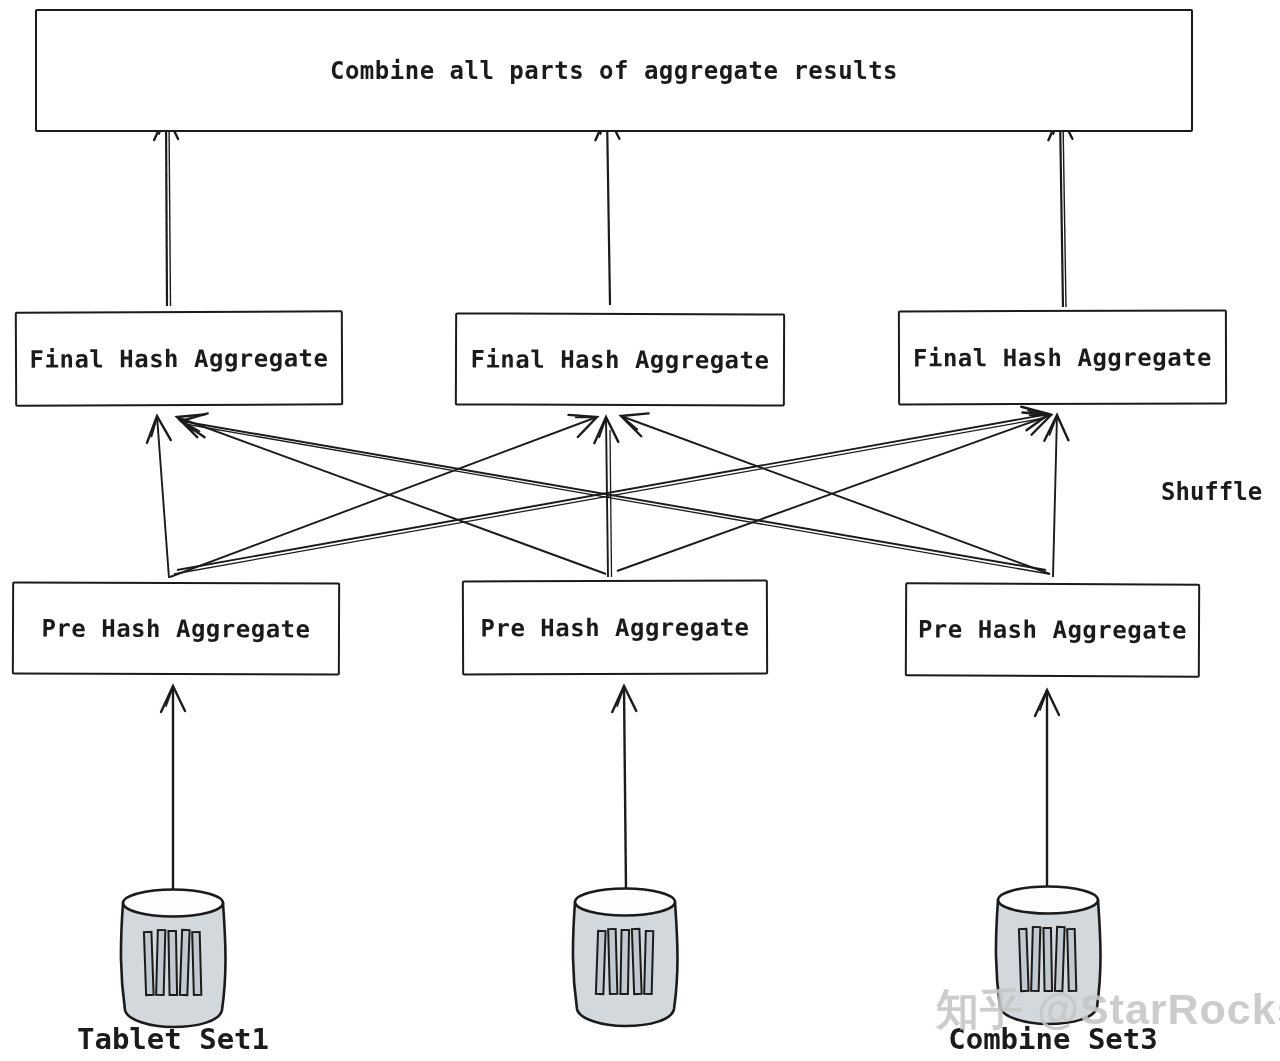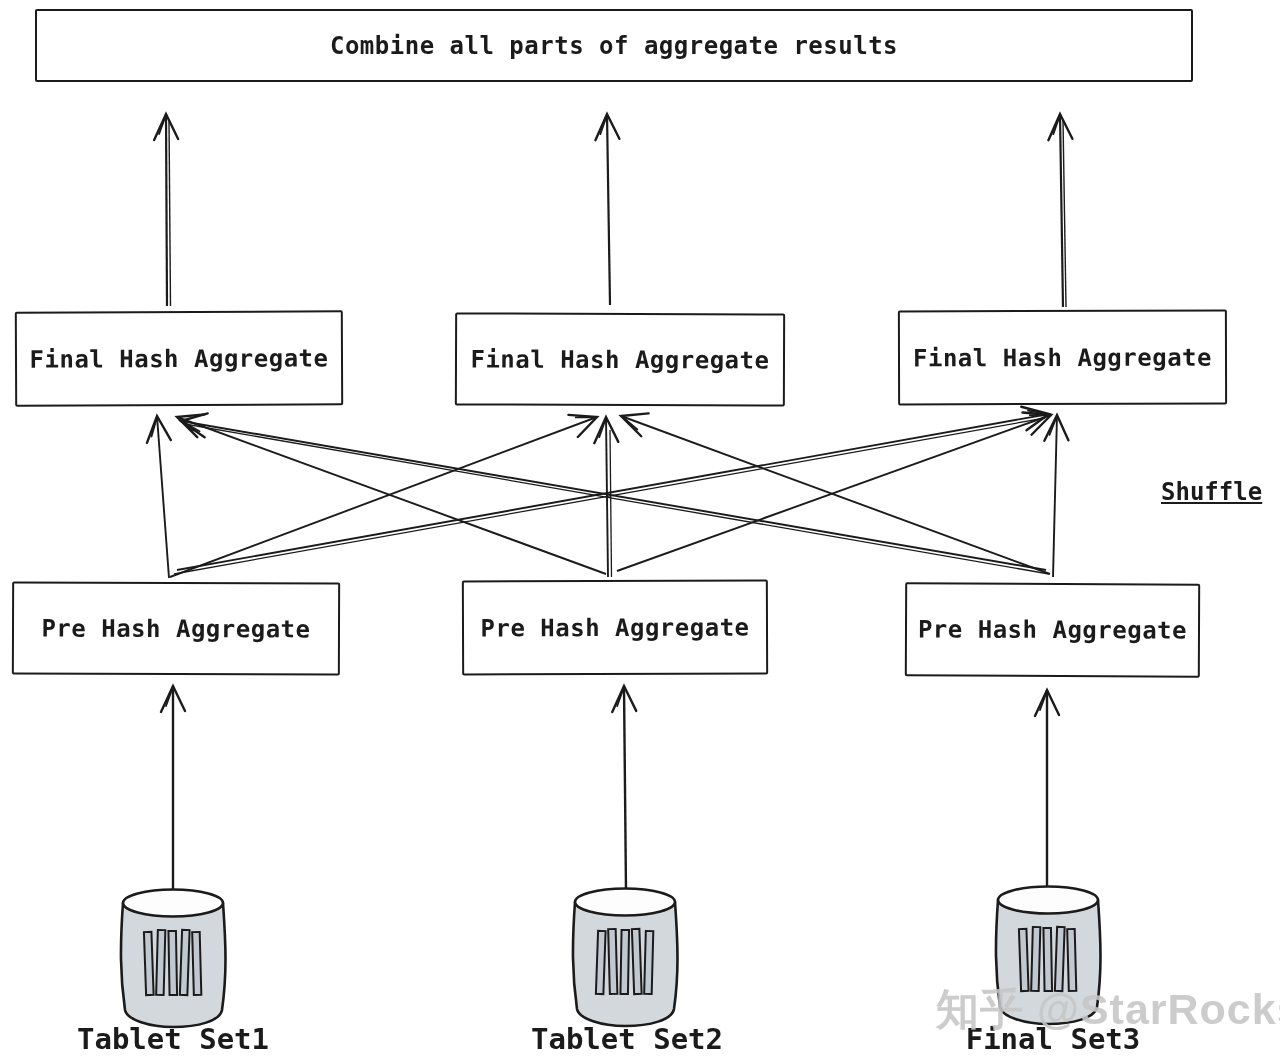--- a/index.html
+++ b/index.html
@@ -8,31 +8,31 @@
     font-family:"DejaVu Sans Mono","Liberation Mono",monospace;color:#1b1b1b;
   }
   .layer{position:absolute;left:0;top:0;width:1280px;height:1061px;}
   svg.layer{z-index:1;}
   .node{
     position:absolute;z-index:2;background:#ffffff;border:2.5px solid #1b1b1b;border-radius:2px;
     display:flex;align-items:center;justify-content:center;
     font-weight:bold;font-size:24px;letter-spacing:0.5px;box-sizing:border-box;
   }
   .node .lbl{white-space:nowrap;}
-  .combine{left:35px;top:9px;width:1158px;height:73px;}
+  .combine{left:35px;top:9px;width:1158px;height:123px;}
   .final1{left:15px;top:311px;width:328px;height:95px;transform:rotate(-0.25deg);}
   .final2{left:455px;top:313px;width:330px;height:93px;transform:rotate(0.2deg);}
   .final3{left:898px;top:310px;width:329px;height:95px;transform:rotate(-0.15deg);}
   .pre1{left:12px;top:582px;width:328px;height:93px;transform:rotate(0.2deg);}
   .pre2{left:462px;top:580px;width:306px;height:95px;transform:rotate(-0.2deg);}
   .pre3{left:905px;top:583px;width:295px;height:94px;transform:rotate(0.25deg);}
   .floating-label{
     position:absolute;z-index:2;font-weight:bold;font-size:24px;white-space:nowrap;
   }
-  .shuffle{left:1161px;top:478px;text-decoration:underline;}
+  .shuffle{left:1161px;top:478px;}
   .tablet-label{font-size:29px;text-align:center;width:220px;top:1022px;}
   .tablet1{left:63px;}
   .tablet2{left:517px;}
   .tablet3{left:943px;}
   .watermark{
     position:absolute;z-index:4;left:936px;top:981px;font-size:43px;font-weight:bold;
     font-family:"Liberation Sans","DejaVu Sans",sans-serif;color:#c6c6c6;opacity:0.88;
     white-space:nowrap;letter-spacing:1px;
   }
 </style>
@@ -159,18 +159,17 @@
   <div class="node pre2">
     <span class="lbl">Pre Hash Aggregate</span>
   </div>
   <div class="node pre3">
     <span class="lbl">Pre Hash Aggregate</span>
   </div>
 
   <div class="floating-label shuffle">Shuffle</div>
 
   <div class="floating-label tablet-label tablet1">Tablet Set1</div>
-  <div class="floating-label tablet-label tablet2">Tablet Set2</div>
-  <div class="floating-label tablet-label tablet3">Final Set3</div>
+  <div class="floating-label tablet-label tablet3">Combine Set3</div>
 
   <div class="watermark">知乎 @StarRocks</div>
 
 </div>
 
 </body></html>

